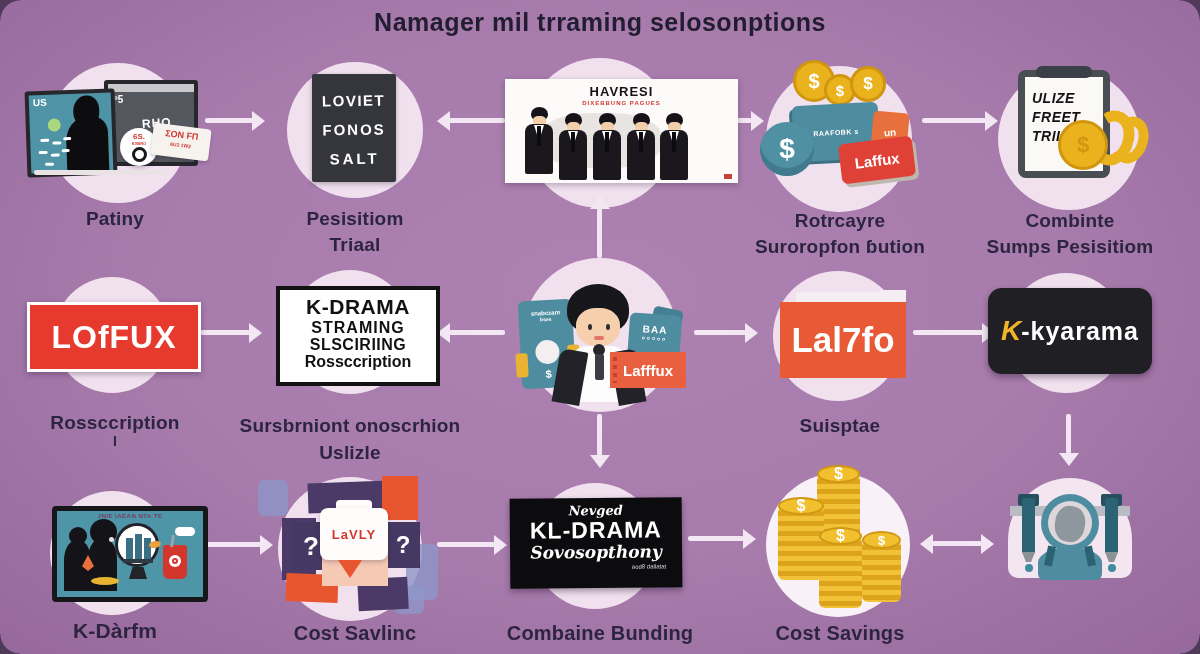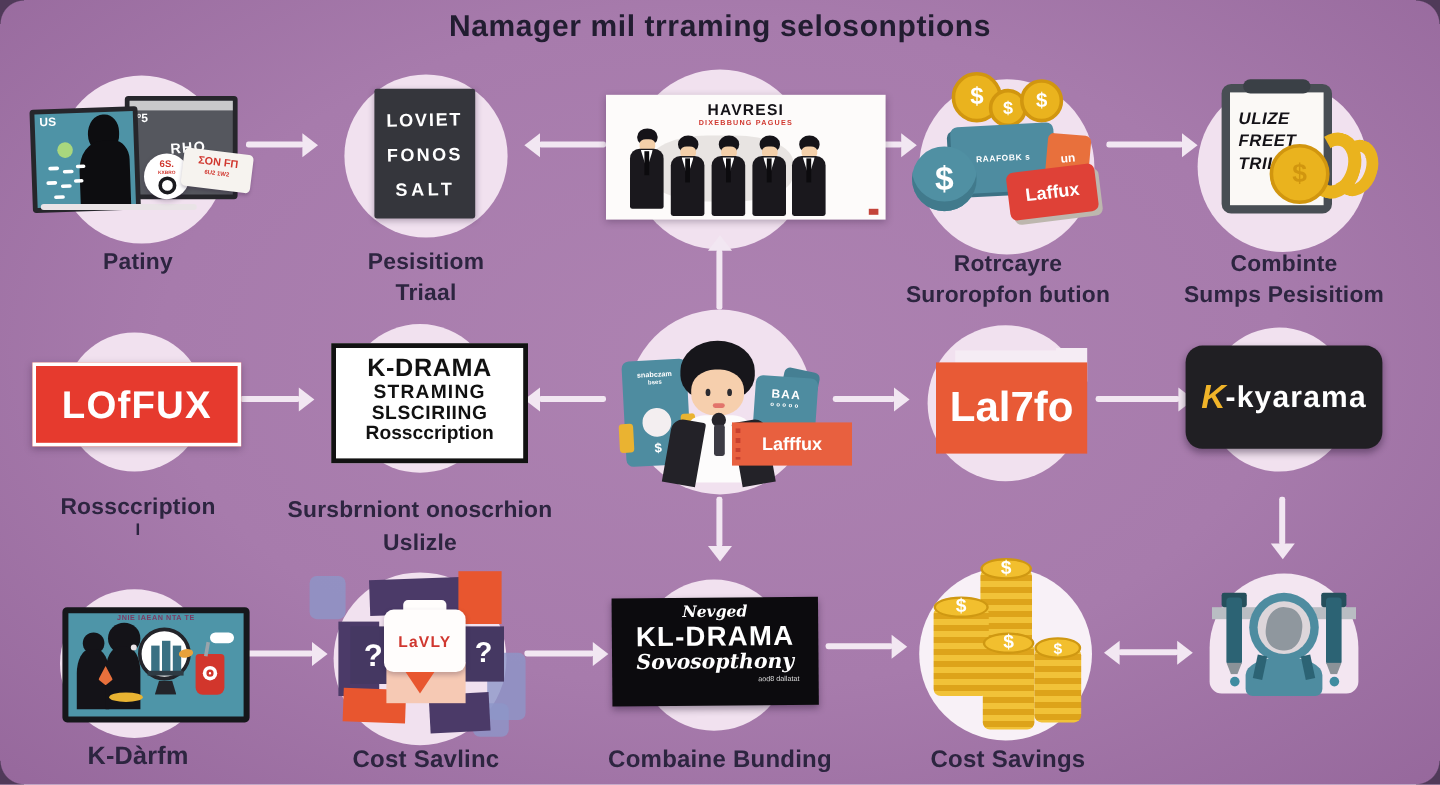--- a/index.html
+++ b/index.html
@@ -219,21 +219,21 @@
     <div class="abs" style="left:57px;top:14px;width:62px;height:50px;background:#17161b;border-radius:50% 50% 42% 42%;"></div>
     <div class="abs" style="left:66px;top:38px;width:44px;height:38px;background:#f6cfad;border-radius:45%;"></div>
     <div class="abs" style="left:78px;top:54px;width:4px;height:6px;background:#2c2b30;border-radius:50%;"></div>
     <div class="abs" style="left:96px;top:54px;width:4px;height:6px;background:#2c2b30;border-radius:50%;"></div>
     <div class="abs" style="left:84px;top:66px;width:10px;height:4px;background:#e2746b;border-radius:2px;"></div>
     <div class="abs" style="left:60px;top:76px;width:58px;height:56px;background:#fdfcfc;border-radius:30% 30% 0 0;"></div>
     <div class="abs" style="left:46px;top:80px;width:28px;height:54px;background:#232228;border-radius:10px 2px 0 0;transform:rotate(10deg);"></div>
     <div class="abs" style="left:104px;top:80px;width:28px;height:54px;background:#232228;border-radius:2px 10px 0 0;transform:rotate(-10deg);"></div>
     <div class="abs" style="left:83px;top:74px;width:12px;height:12px;background:#26252b;border-radius:50%;"></div>
     <div class="abs" style="left:85px;top:84px;width:9px;height:26px;background:#3c3b44;border-radius:2px;"></div>
-    <div class="abs flexc" style="left:100px;top:82px;width:100px;height:36px;background:#e8603f;">
+    <div class="abs flexc" style="left:100px;top:82px;width:76px;height:36px;background:#e8603f;">
       <div class="abs" style="left:3px;top:5px;width:4px;height:26px;background:repeating-linear-gradient(180deg,#c8402f 0 4px,transparent 4px 8px);"></div>
       <span style="color:#fff;font-size:15px;font-weight:800;">Lafffux</span>
     </div>
   </div>
 
   <div class="abs" style="left:778px;top:290px;width:130px;height:92px;">
     <div class="abs" style="left:18px;top:2px;width:102px;height:12px;background:#f5ecf4;"></div>
     <div class="abs" style="left:102px;top:0px;width:26px;height:28px;background:#f5ecf4;"></div>
     <div class="abs flexc" style="left:2px;top:12px;width:126px;height:76px;background:#e85a36;">
       <span style="color:#fff;font-size:35px;font-weight:800;">Lal7fo</span>
@@ -358,20 +358,21 @@
   </div>
   <div class="cap" style="left:20px;top:412px;width:190px;line-height:21px;">
     <div>Rossccription</div>
     <div style="font-size:14px;line-height:16px;">I</div>
   </div>
   <div class="cap" style="left:235px;top:412px;width:230px;line-height:27px;">
     <div>Sursbrniont onoscrhion</div>
     <div>Uslizle</div>
   </div>
   <div class="cap" style="left:735px;top:412px;width:210px;line-height:27px;">
+    <div>Suisptae</div>
   </div>
   <div class="cap big" style="left:30px;top:618px;width:170px;font-size:21px;">
     <div>K-Dàrfm</div>
   </div>
   <div class="cap big" style="left:265px;top:620px;width:180px;">
     <div>Cost Savlinc</div>
   </div>
   <div class="cap big" style="left:500px;top:620px;width:200px;">
     <div>Combaine Bunding</div>
   </div>

